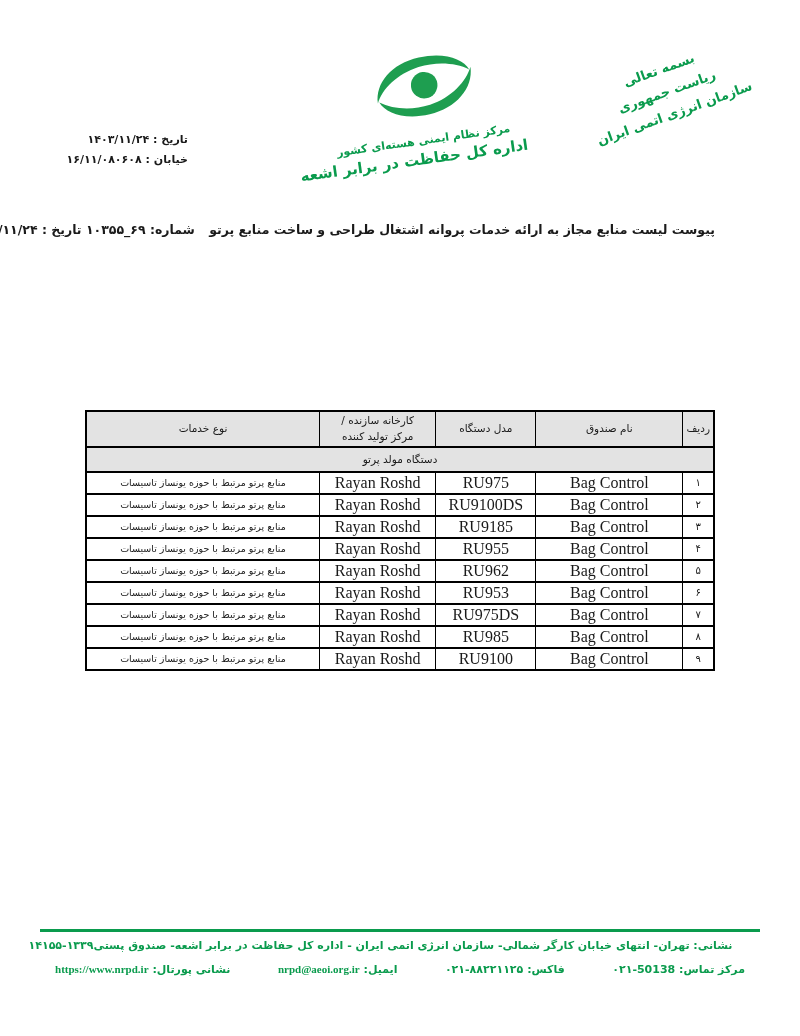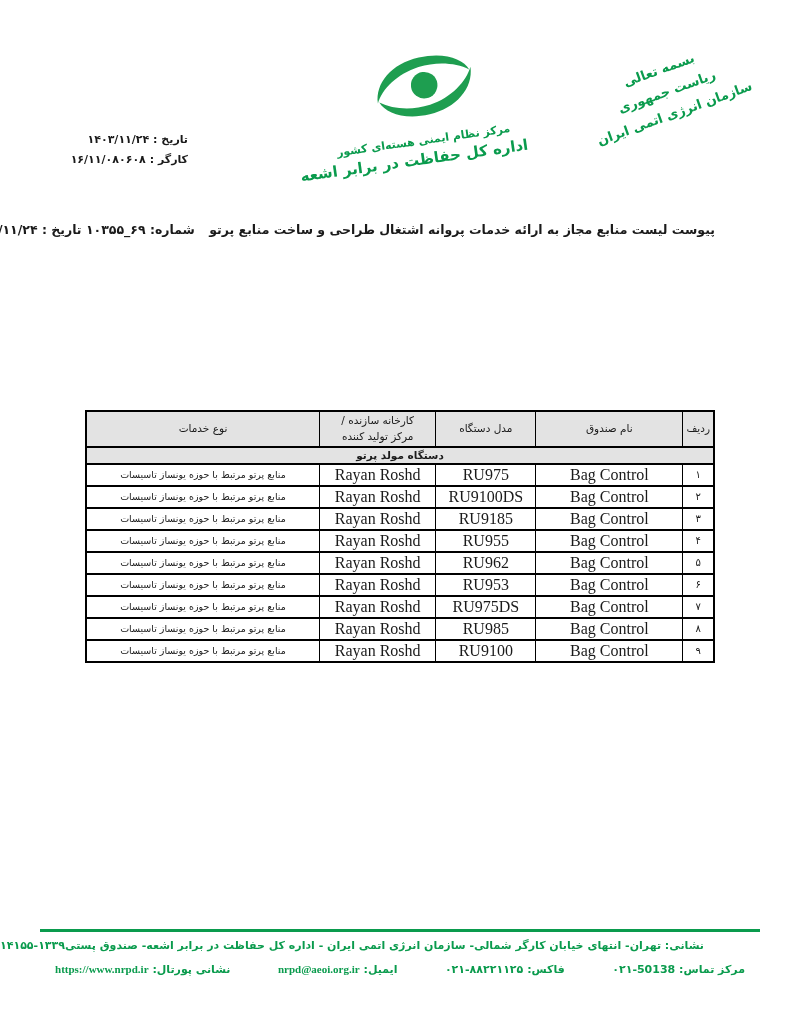--- a/index.html
+++ b/index.html
@@ -61,61 +61,61 @@
   .license-table col.c-maker{width:117px;}
   .license-table col.c-service{width:235px;}
   .license-table th,.license-table td{
     border:1px solid #000;
     border-top-width:2px;border-bottom-width:2px;
     text-align:center;vertical-align:middle;
     padding:1px 3px;
   }
   .license-table{border:2px solid #000;}
   .license-table .caption-cell{
-    background:var(--header_bg);height:17px;
-    font-size:10.5px;font-weight:bold;
+    background:var(--header_bg);height:25px;
+    font-size:10.5px;font-weight:normal;
   }
   .license-table thead th{
     background:var(--header_bg);height:35px;
     font-weight:normal;font-size:10.5px;white-space:pre-line;line-height:1.5;
   }
   .license-table tbody td{height:18.5px;}
   .cell-en{font-family:"Liberation Serif",serif;font-size:16px;direction:ltr;}
   .cell-fa{font-size:9.5px;margin-left:40px;}
   .cell-no{font-size:10px;}
 
   
   .footer-rule{
     position:absolute;top:929px;left:40px;width:720px;height:3px;
     background:var(--green);
   }
   .footer-address{
     position:absolute;top:939px;left:0;width:761px;
-    direction:rtl;text-align:left;
+    direction:rtl;text-align:center;
     color:var(--green);font-size:11px;font-weight:bold;white-space:nowrap;
   }
   .footer-contacts{
     position:absolute;top:963px;left:55px;width:690px;
     display:flex;flex-direction:row;justify-content:space-between;align-items:center;
     direction:rtl;
     color:var(--green);font-size:11px;font-weight:bold;white-space:nowrap;
   }
   .footer-contacts .item{direction:rtl;}
   .footer-contacts .latin{font-family:"Liberation Serif",serif;font-size:11px;font-weight:bold;}
 </style>
 </head>
 <body>
 
 <div class="date-block">
   <div>
     <span>تاریخ :</span>
     <span class="num">۱۴۰۳/۱۱/۲۴</span>
   </div>
   <div>
-    <span>کارگر :</span>
+    <span>خیابان :</span>
     <span class="num">۱۶/۱۱/۰۸۰۶۰۸</span>
   </div>
 </div>
 
 <div class="logo-block">
   <span class="logo-mark">
     <svg width="112" height="78" viewBox="0 0 140 100" aria-hidden="true">
       <g fill="#1e9e50">
         <path d="M 8,60 C 8,34 32,12 68,9 C 100,6 124,18 130,33
                  C 114,22 90,17 66,21 C 38,26 16,42 8,60 Z"></path>

